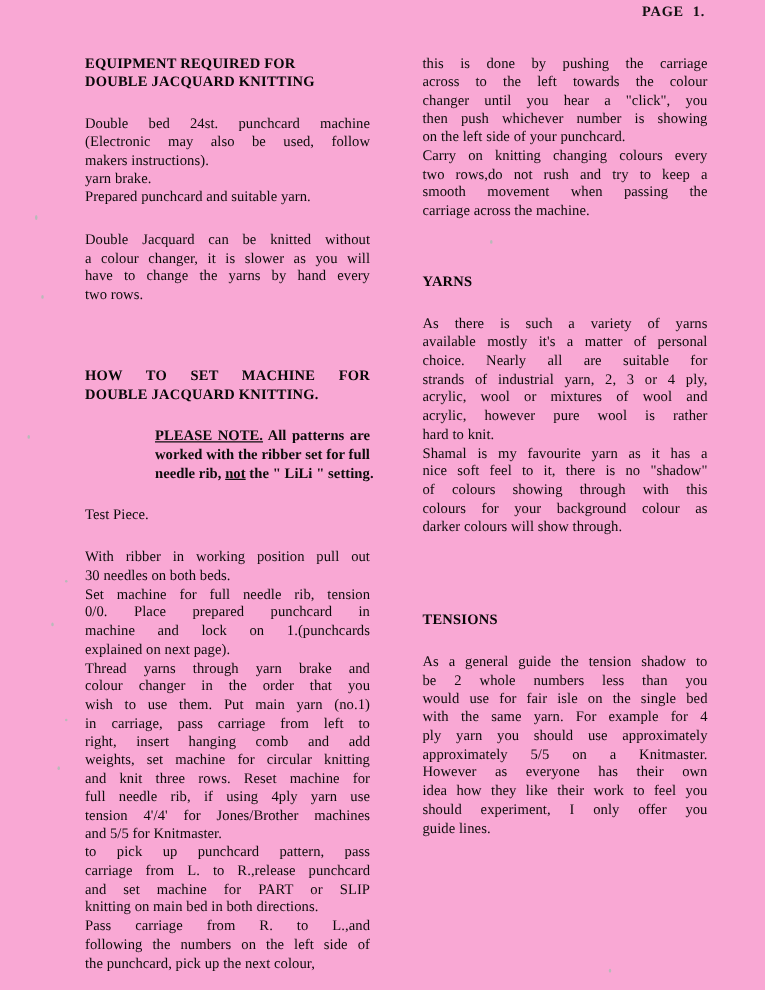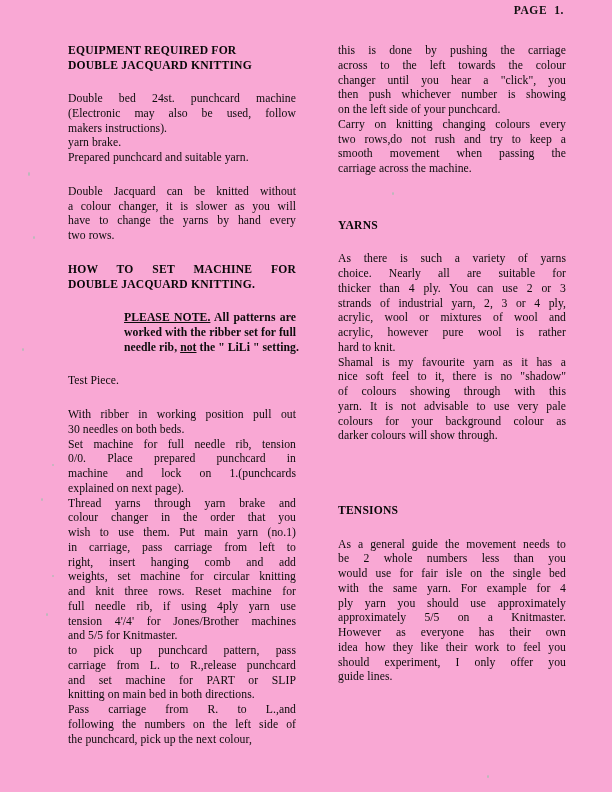--- a/index.html
+++ b/index.html
@@ -50,20 +50,21 @@
     font-size: 11.6px;
     font-weight: bold;
     line-height: 14.6px;
     letter-spacing: 0.2px;
     color: #080808;
   }
   h2.heading .ln { display: block; }
   h2.heading .ln.just {
     text-align: justify;
     text-align-last: justify;
+    margin-top: 31px;
   }
 
   
   p.para {
     margin: 0;
     font-size: 11.7px;
     line-height: 14.75px;
     text-align: justify;
     letter-spacing: 0.05px;
     color: #0c0c0c;
@@ -202,44 +203,43 @@
     <div class="gap-xl"></div>
 
     <h2 class="heading">
       <span class="ln">YARNS</span>
     </h2>
 
     <div class="gap-m"></div>
 
     <p class="para">
       <span class="ln">As there is such a variety of yarns</span>
+      <span class="ln">available mostly it's a matter of personal</span>
       <span class="ln">choice. Nearly all are suitable for</span>
-      <span class="ln">thicker than 4 ply. You can use 2 or 3</span>
       <span class="ln">strands of industrial yarn, 2, 3 or 4 ply,</span>
       <span class="ln">acrylic, wool or mixtures of wool and</span>
       <span class="ln">acrylic, however pure wool is rather</span>
       <span class="ln last">hard to knit.</span>
       <span class="ln">Shamal is my favourite yarn as it has a</span>
       <span class="ln">nice soft feel to it, there is no "shadow"</span>
       <span class="ln">of colours showing through with this</span>
-      <span class="ln">yarn. It is not advisable to use very pale</span>
       <span class="ln">colours for your background colour as</span>
       <span class="ln last">darker colours will show through.</span>
     </p>
 
     <div class="gap-xxl"></div>
 
     <h2 class="heading">
       <span class="ln">TENSIONS</span>
     </h2>
 
     <div class="gap-m"></div>
 
     <p class="para">
-      <span class="ln">As a general guide the movement needs to</span>
+      <span class="ln">As a general guide the tension shadow to</span>
       <span class="ln">be 2 whole numbers less than you</span>
       <span class="ln">would use for fair isle on the single bed</span>
       <span class="ln">with the same yarn. For example for 4</span>
       <span class="ln">ply yarn you should use approximately</span>
       <span class="ln">approximately 5/5 on a Knitmaster.</span>
       <span class="ln">However as everyone has their own</span>
       <span class="ln">idea how they like their work to feel you</span>
       <span class="ln">should experiment, I only offer you</span>
       <span class="ln last">guide lines.</span>
     </p>

